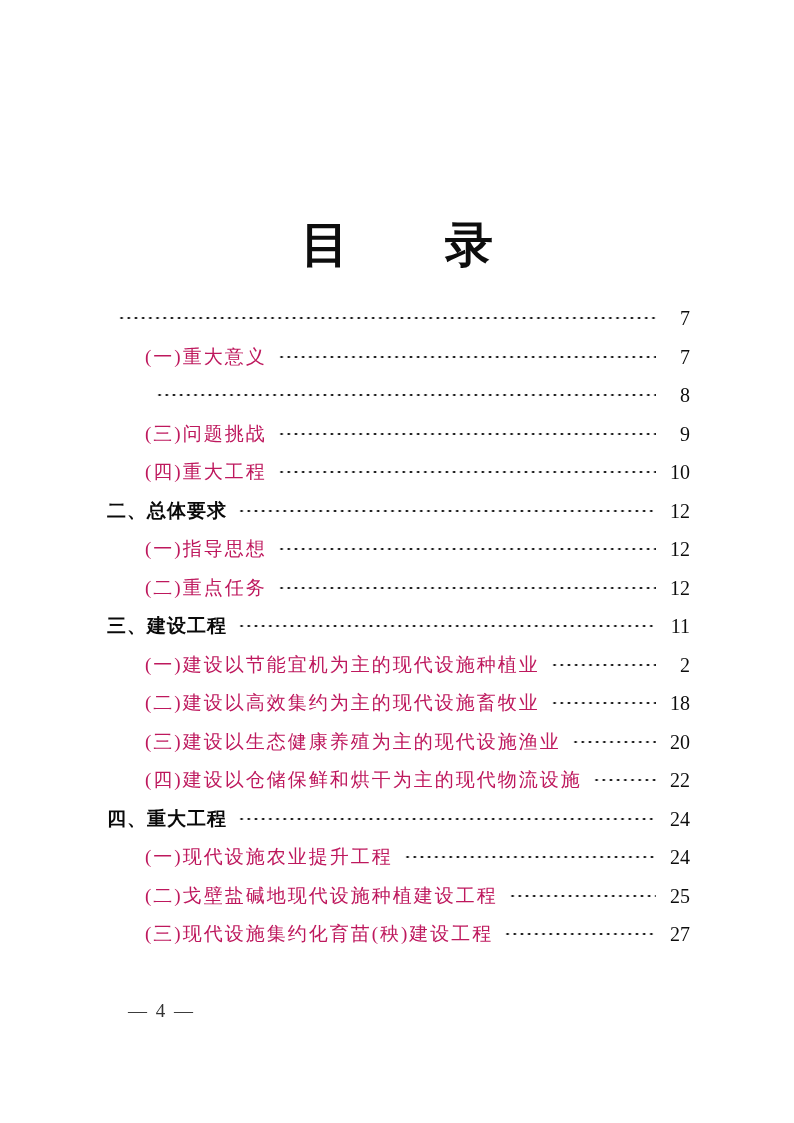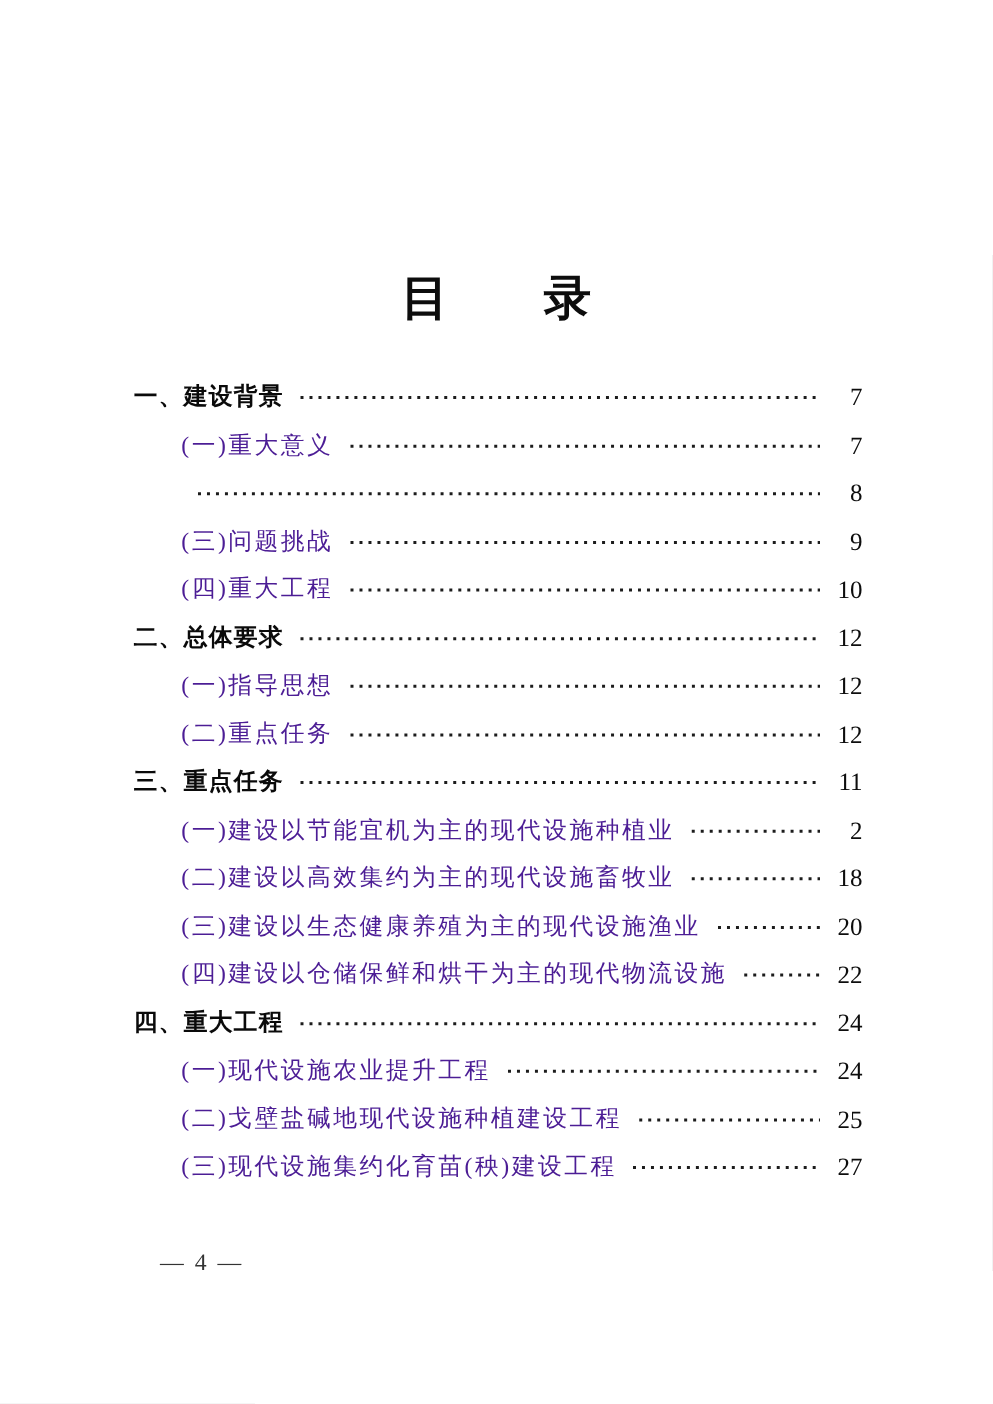--- a/index.html
+++ b/index.html
@@ -16,21 +16,21 @@
     font-family: "Liberation Serif", serif;
     color: #111111;
   }
   .doc-title {
     position: absolute;
     top: 213px;
     left: 0;
     width: 100%;
     margin: 0;
     text-align: center;
-    font-size: 38px;
+    font-size: 48px;
     font-weight: bold;
     font-family: Liberation Sans, sans-serif;
     color: #0d0d0d;
     white-space: pre;
   }
   .toc {
     position: absolute;
     top: 299px;
     left: 107px;
     width: 583px;
@@ -47,21 +47,21 @@
     font-weight: bold;
     letter-spacing: 1px;
     color: #0a0a0a;
   }
   .toc-row.level-2 {
     padding-left: 38px;
   }
   .toc-row.level-2 .toc-label {
     font-family: "Liberation Serif", serif;
     letter-spacing: 2px;
-    color: #4c1d95;
+    color: #be185d;
   }
   .toc-label {
     white-space: nowrap;
     flex: 0 0 auto;
   }
   .toc-dots {
     flex: 1 1 auto;
     align-self: stretch;
     margin: 0 8px 0 11px;
     background-image: radial-gradient(circle, #1c1c1c 1.25px, transparent 1.55px);
@@ -88,21 +88,20 @@
   }
 </style>
 </head>
 <body>
 
 <div class="page">
   <h1 class="doc-title">目　　录</h1>
 
   <div class="toc">
       <div class="toc-row level-1">
-    <span class="toc-label">一、建设背景</span>
     <span class="toc-dots"></span>
     <span class="toc-page">7</span>
   </div>
       <div class="toc-row level-2">
     <span class="toc-label">(一)重大意义</span>
     <span class="toc-dots"></span>
     <span class="toc-page">7</span>
   </div>
       <div class="toc-row level-2">
     <span class="toc-dots"></span>
@@ -127,21 +126,21 @@
     <span class="toc-label">(一)指导思想</span>
     <span class="toc-dots"></span>
     <span class="toc-page">12</span>
   </div>
       <div class="toc-row level-2">
     <span class="toc-label">(二)重点任务</span>
     <span class="toc-dots"></span>
     <span class="toc-page">12</span>
   </div>
       <div class="toc-row level-1">
-    <span class="toc-label">三、重点任务</span>
+    <span class="toc-label">三、建设工程</span>
     <span class="toc-dots"></span>
     <span class="toc-page">11</span>
   </div>
       <div class="toc-row level-2">
     <span class="toc-label">(一)建设以节能宜机为主的现代设施种植业</span>
     <span class="toc-dots"></span>
     <span class="toc-page">2</span>
   </div>
       <div class="toc-row level-2">
     <span class="toc-label">(二)建设以高效集约为主的现代设施畜牧业</span>

